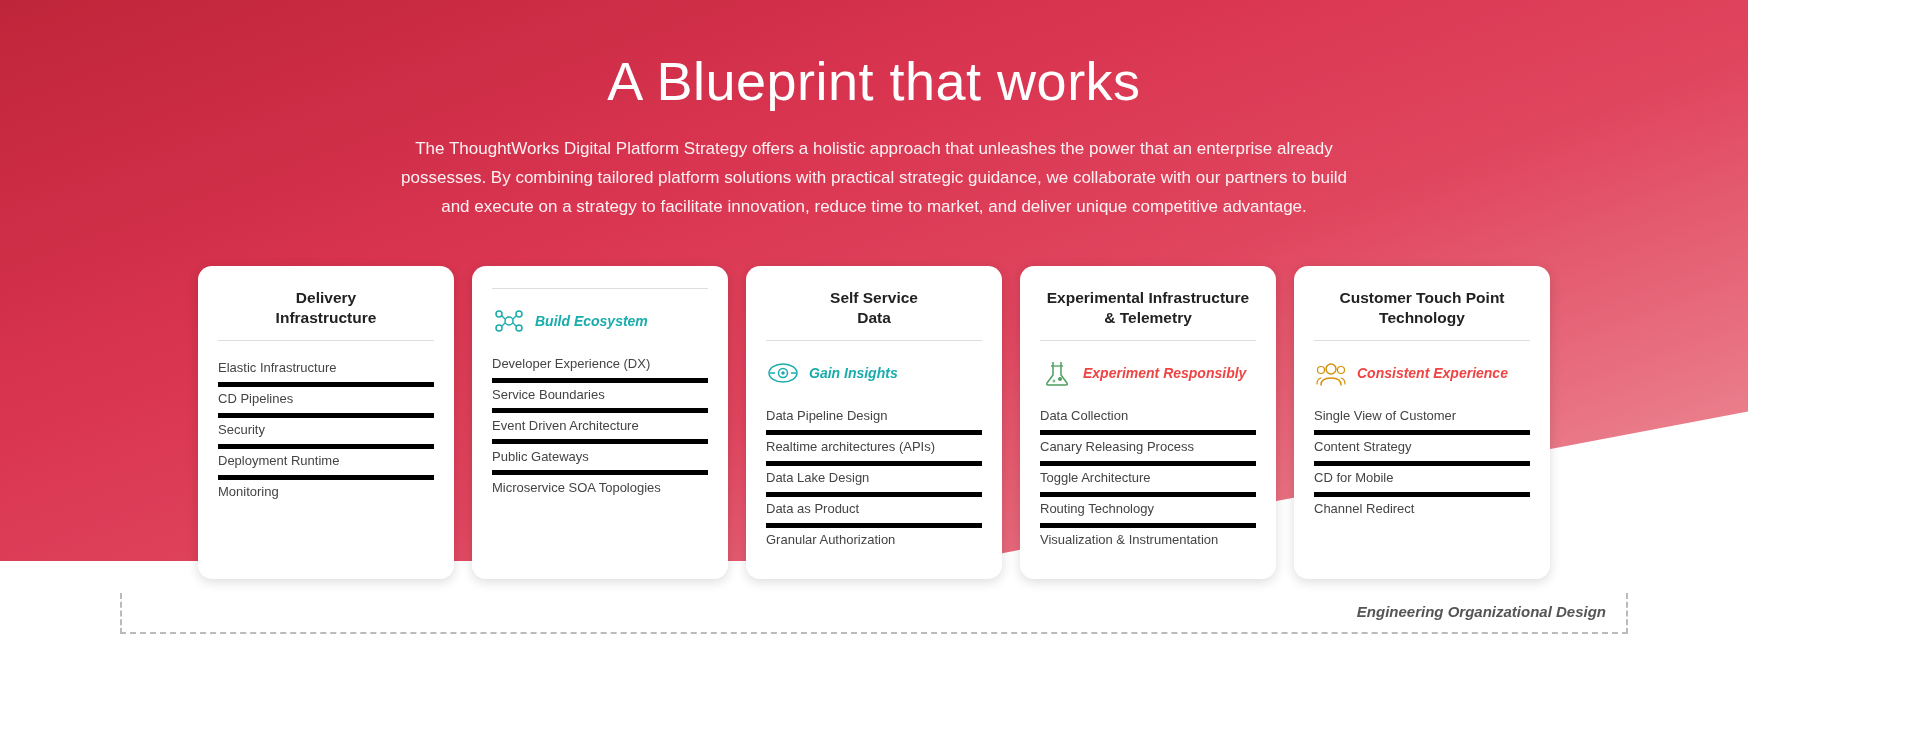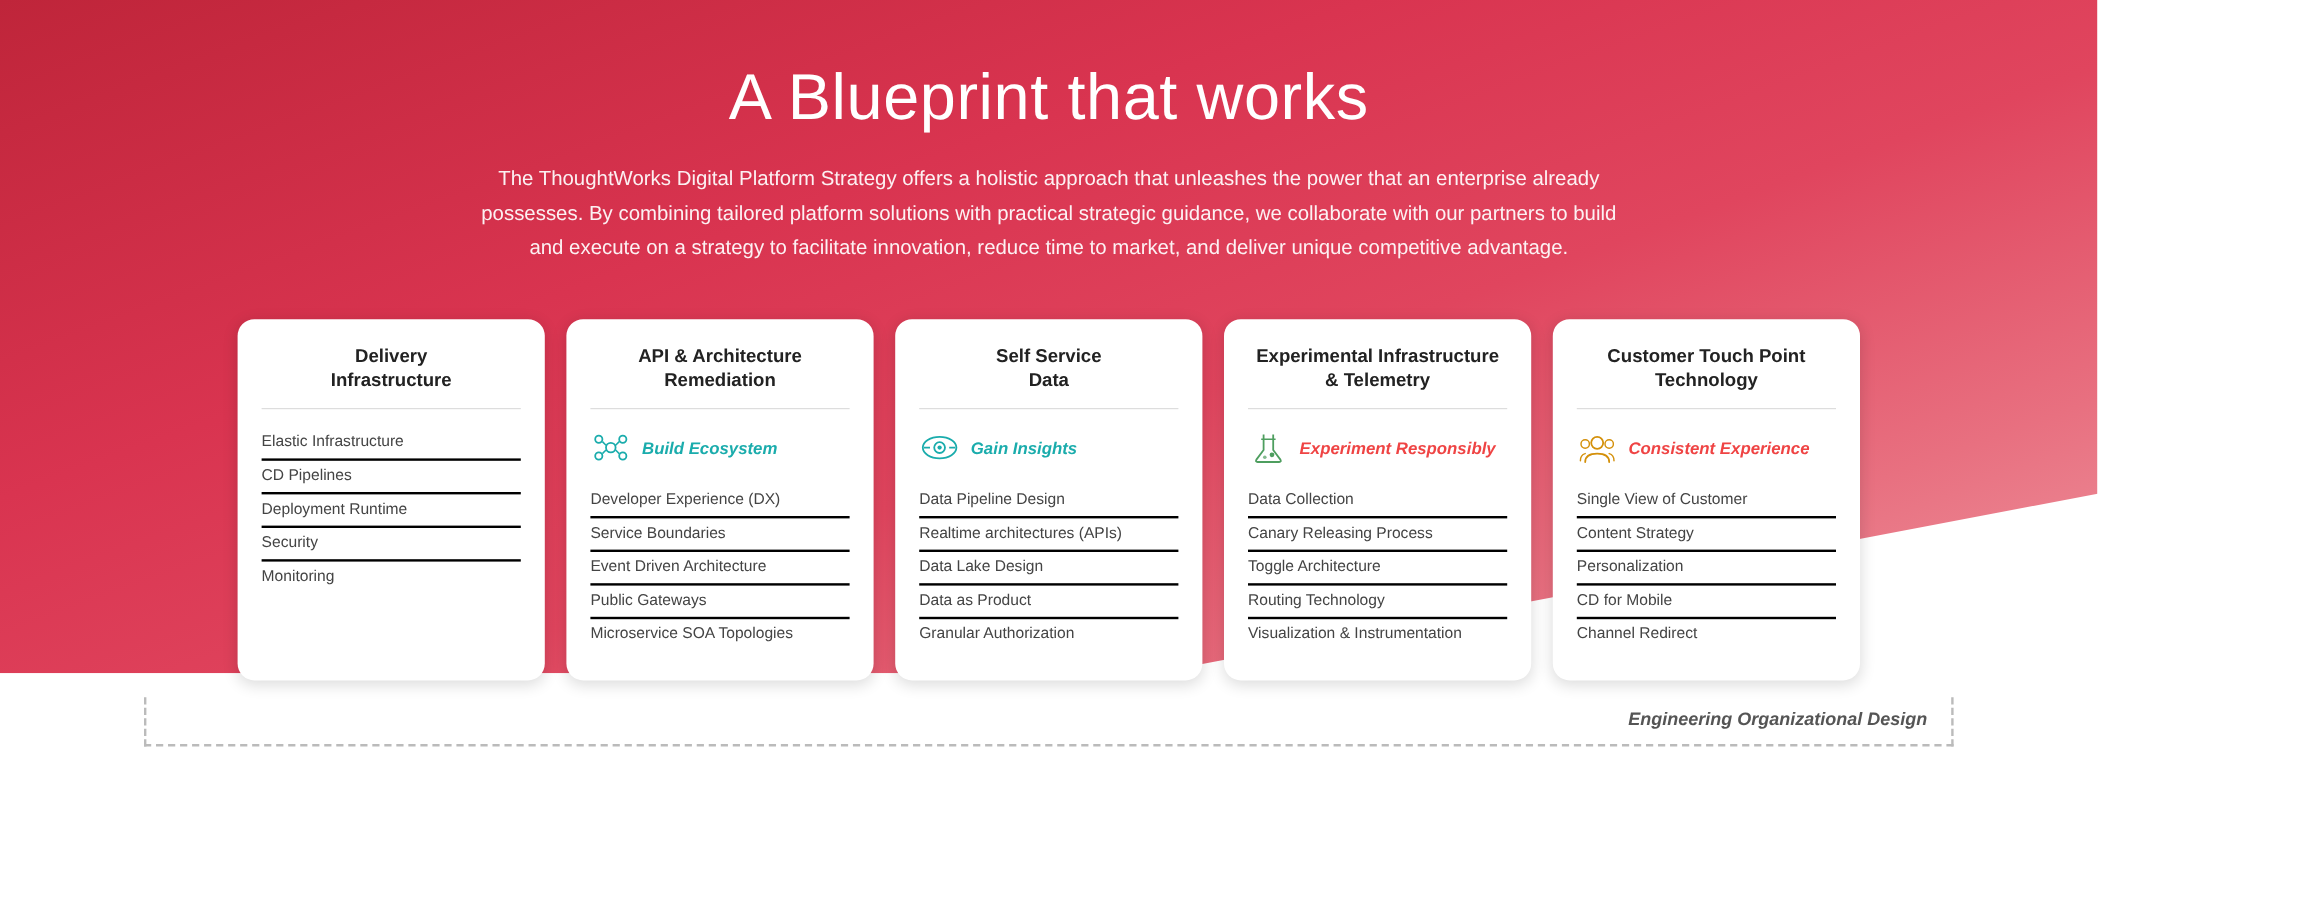--- a/index.html
+++ b/index.html
@@ -110,21 +110,21 @@
     .color-yellow { color: #ef4444; text-align: right; }
 
     .bp-list {
       list-style: none;
     }
 
     .bp-list li {
       font-size: 13px;
       color: #444;
       padding: 4.5px 0;
-      border-bottom: 2px solid #000000;
+      border-bottom: 5px solid #000000;
       line-height: 1.3;
     }
 
     .bp-list li:last-child { border-bottom: none; }
 
     .bottom-area {
       position: relative;
       z-index: 2;
       margin-top: 14px;
       padding: 0 120px;
@@ -150,28 +150,27 @@
   </div>
 
   <div class="cards-container">
 
     <div class="bp-card">
       <div class="bp-card-title">Delivery<br>Infrastructure</div>
       <div class="bp-divider"></div>
       <ul class="bp-list">
         <li>Elastic Infrastructure</li>
         <li>CD Pipelines</li>
+        <li>Security</li>
         <li>Deployment Runtime</li>
-        <li>Security</li>
         <li>Monitoring</li>
       </ul>
     </div>
 
     <div class="bp-card">
-      <div class="bp-card-title">API &amp; Architecture<br>Remediation</div>
       <div class="bp-divider"></div>
       <div class="bp-icon-row">
         <div class="bp-icon">
           <svg width="34" height="34" viewBox="0 0 34 34" fill="none">
             <circle cx="17" cy="17" r="4" stroke="#1aacac" stroke-width="1.5" fill="none"></circle>
             <circle cx="7" cy="10" r="3" stroke="#1aacac" stroke-width="1.5" fill="none"></circle>
             <circle cx="27" cy="10" r="3" stroke="#1aacac" stroke-width="1.5" fill="none"></circle>
             <circle cx="7" cy="24" r="3" stroke="#1aacac" stroke-width="1.5" fill="none"></circle>
             <circle cx="27" cy="24" r="3" stroke="#1aacac" stroke-width="1.5" fill="none"></circle>
             <line x1="10" y1="12" x2="13" y2="15" stroke="#1aacac" stroke-width="1.3"></line>
@@ -250,21 +249,20 @@
             <circle cx="27" cy="14" r="3.5" stroke="#d4900a" stroke-width="1.2" fill="none"></circle>
             <path d="M3 28 Q3 23 7 22" stroke="#d4900a" stroke-width="1.2" fill="none" stroke-linecap="round"></path>
             <path d="M31 28 Q31 23 27 22" stroke="#d4900a" stroke-width="1.2" fill="none" stroke-linecap="round"></path>
           </svg>
         </div>
         <span class="bp-tagline color-yellow">Consistent Experience</span>
       </div>
       <ul class="bp-list">
         <li>Single View of Customer</li>
         <li>Content Strategy</li>
-        <li>Personalization</li>
         <li>CD for Mobile</li>
         <li>Channel Redirect</li>
       </ul>
     </div>
 
   </div>
 
   <div class="bottom-area">
     <div style="border: 2px dashed #bbb; border-top: none; padding: 10px 20px 12px; display: flex; justify-content: flex-end;">
       <span class="eng-org-label">Engineering Organizational Design</span>

